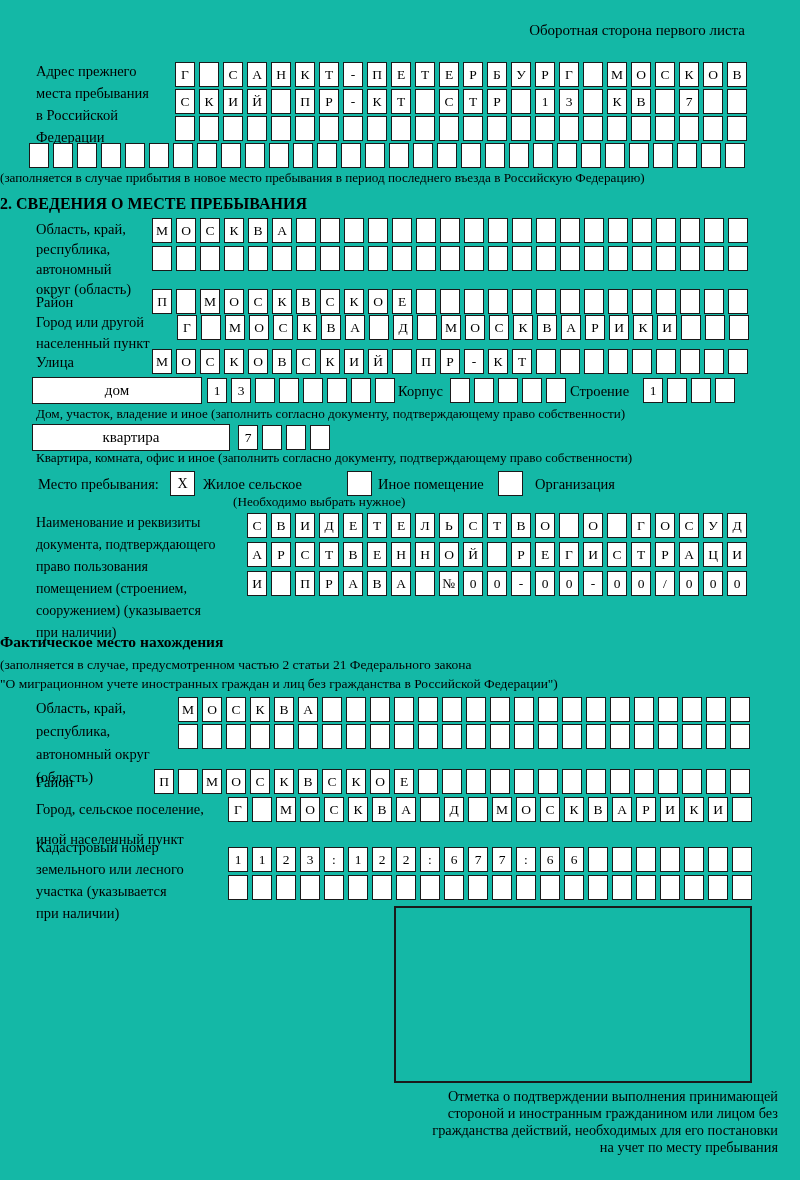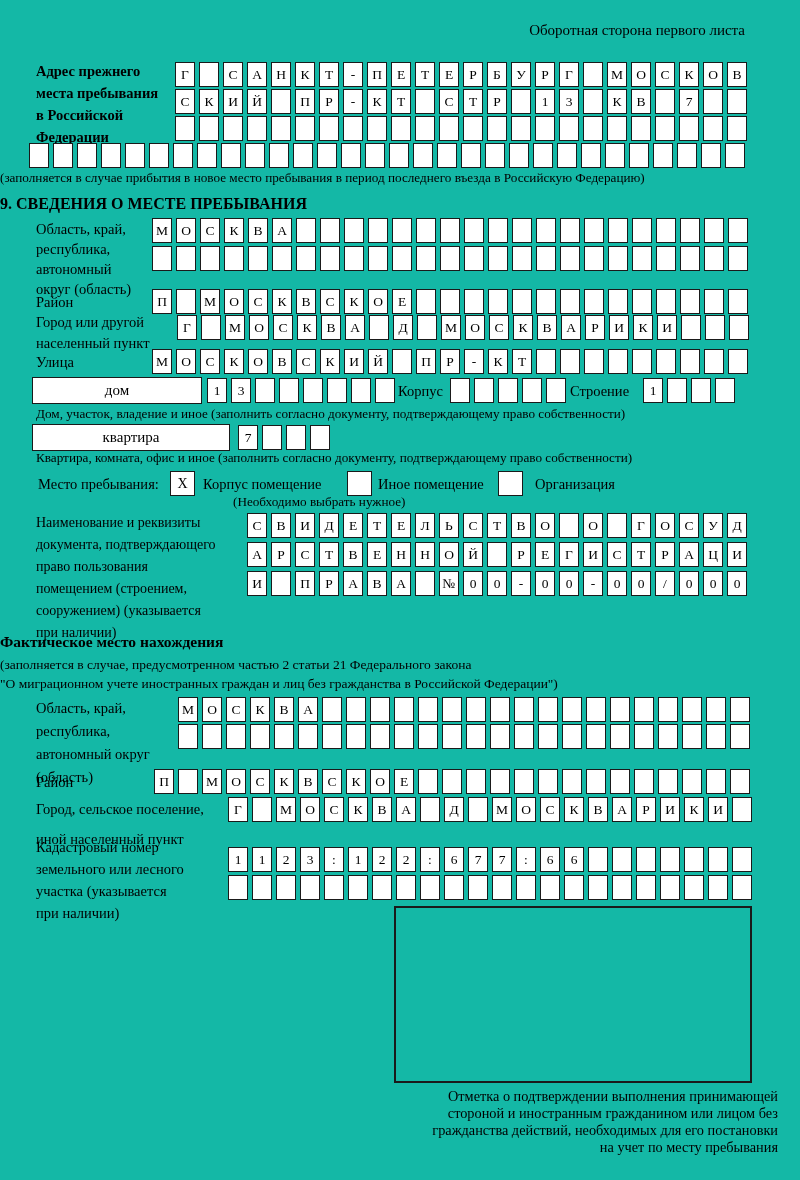--- a/index.html
+++ b/index.html
@@ -18,21 +18,21 @@
   .center{left:0;width:800px;}
   .bold{font-weight:bold;}
 </style>
 </head>
 <body>
 
 <div id="page">
 
   <div class="abs" style="top:22px;right:55px;font-size:15px;">Оборотная сторона первого листа</div>
 
-  <div class="abs lbl" style="left:36px;top:60px;font-weight:bold;">Адрес прежнего
+  <div class="abs lbl" style="left:36px;top:60px;">Адрес прежнего
 места пребывания
 в Российской
 Федерации</div>
   <div class="grid" style="left:175px;top:62px;">
       <span class="cell">Г</span>
       <span class="cell"></span>
       <span class="cell">С</span>
       <span class="cell">А</span>
       <span class="cell">Н</span>
       <span class="cell">К</span>
@@ -134,21 +134,21 @@
       <span class="cell"></span>
       <span class="cell"></span>
       <span class="cell"></span>
       <span class="cell"></span>
       <span class="cell"></span>
       <span class="cell"></span>
       <span class="cell"></span>
     </div>
   <div class="abs note center" style="top:170px;">(заполняется в случае прибытия в новое место пребывания в период последнего въезда в Российскую Федерацию)</div>
 
-  <div class="abs center bold" style="top:195px;font-size:16px;">9. СВЕДЕНИЯ О МЕСТЕ ПРЕБЫВАНИЯ</div>
+  <div class="abs center bold" style="top:195px;font-size:16px;">2. СВЕДЕНИЯ О МЕСТЕ ПРЕБЫВАНИЯ</div>
 
   <div class="abs lbl" style="left:36px;top:219px;line-height:20px;">Область, край,
 республика,
 автономный
 округ (область)</div>
   <div class="grid" style="left:152px;top:218px;">
       <span class="cell">М</span>
       <span class="cell">О</span>
       <span class="cell">С</span>
       <span class="cell">К</span>
@@ -321,21 +321,21 @@
   <div class="grid" style="left:238px;top:425px;">
       <span class="cell">7</span>
       <span class="cell"></span>
       <span class="cell"></span>
       <span class="cell"></span>
     </div>
   <div class="abs note" style="left:36px;top:450px;">Квартира, комната, офис и иное (заполнить согласно документу, подтверждающему право собственности)</div>
 
   <div class="abs lbl" style="left:38px;top:473px;">Место пребывания:</div>
   <div class="cbx abs" style="left:170px;top:471px;">Х</div>
-  <div class="abs lbl" style="left:203px;top:473px;">Корпус помещение</div>
+  <div class="abs lbl" style="left:203px;top:473px;">Жилое сельское</div>
   <div class="cbx abs" style="left:347px;top:471px;"></div>
   <div class="abs lbl" style="left:378px;top:473px;">Иное помещение</div>
   <div class="cbx abs" style="left:498px;top:471px;"></div>
   <div class="abs lbl" style="left:535px;top:473px;">Организация</div>
   <div class="abs note" style="left:233px;top:494px;">(Необходимо выбрать нужное)</div>
 
   <div class="abs lbl" style="left:36px;top:512px;line-height:22px;font-size:14px;">Наименование и реквизиты
 документа, подтверждающего
 право пользования
 помещением (строением,

